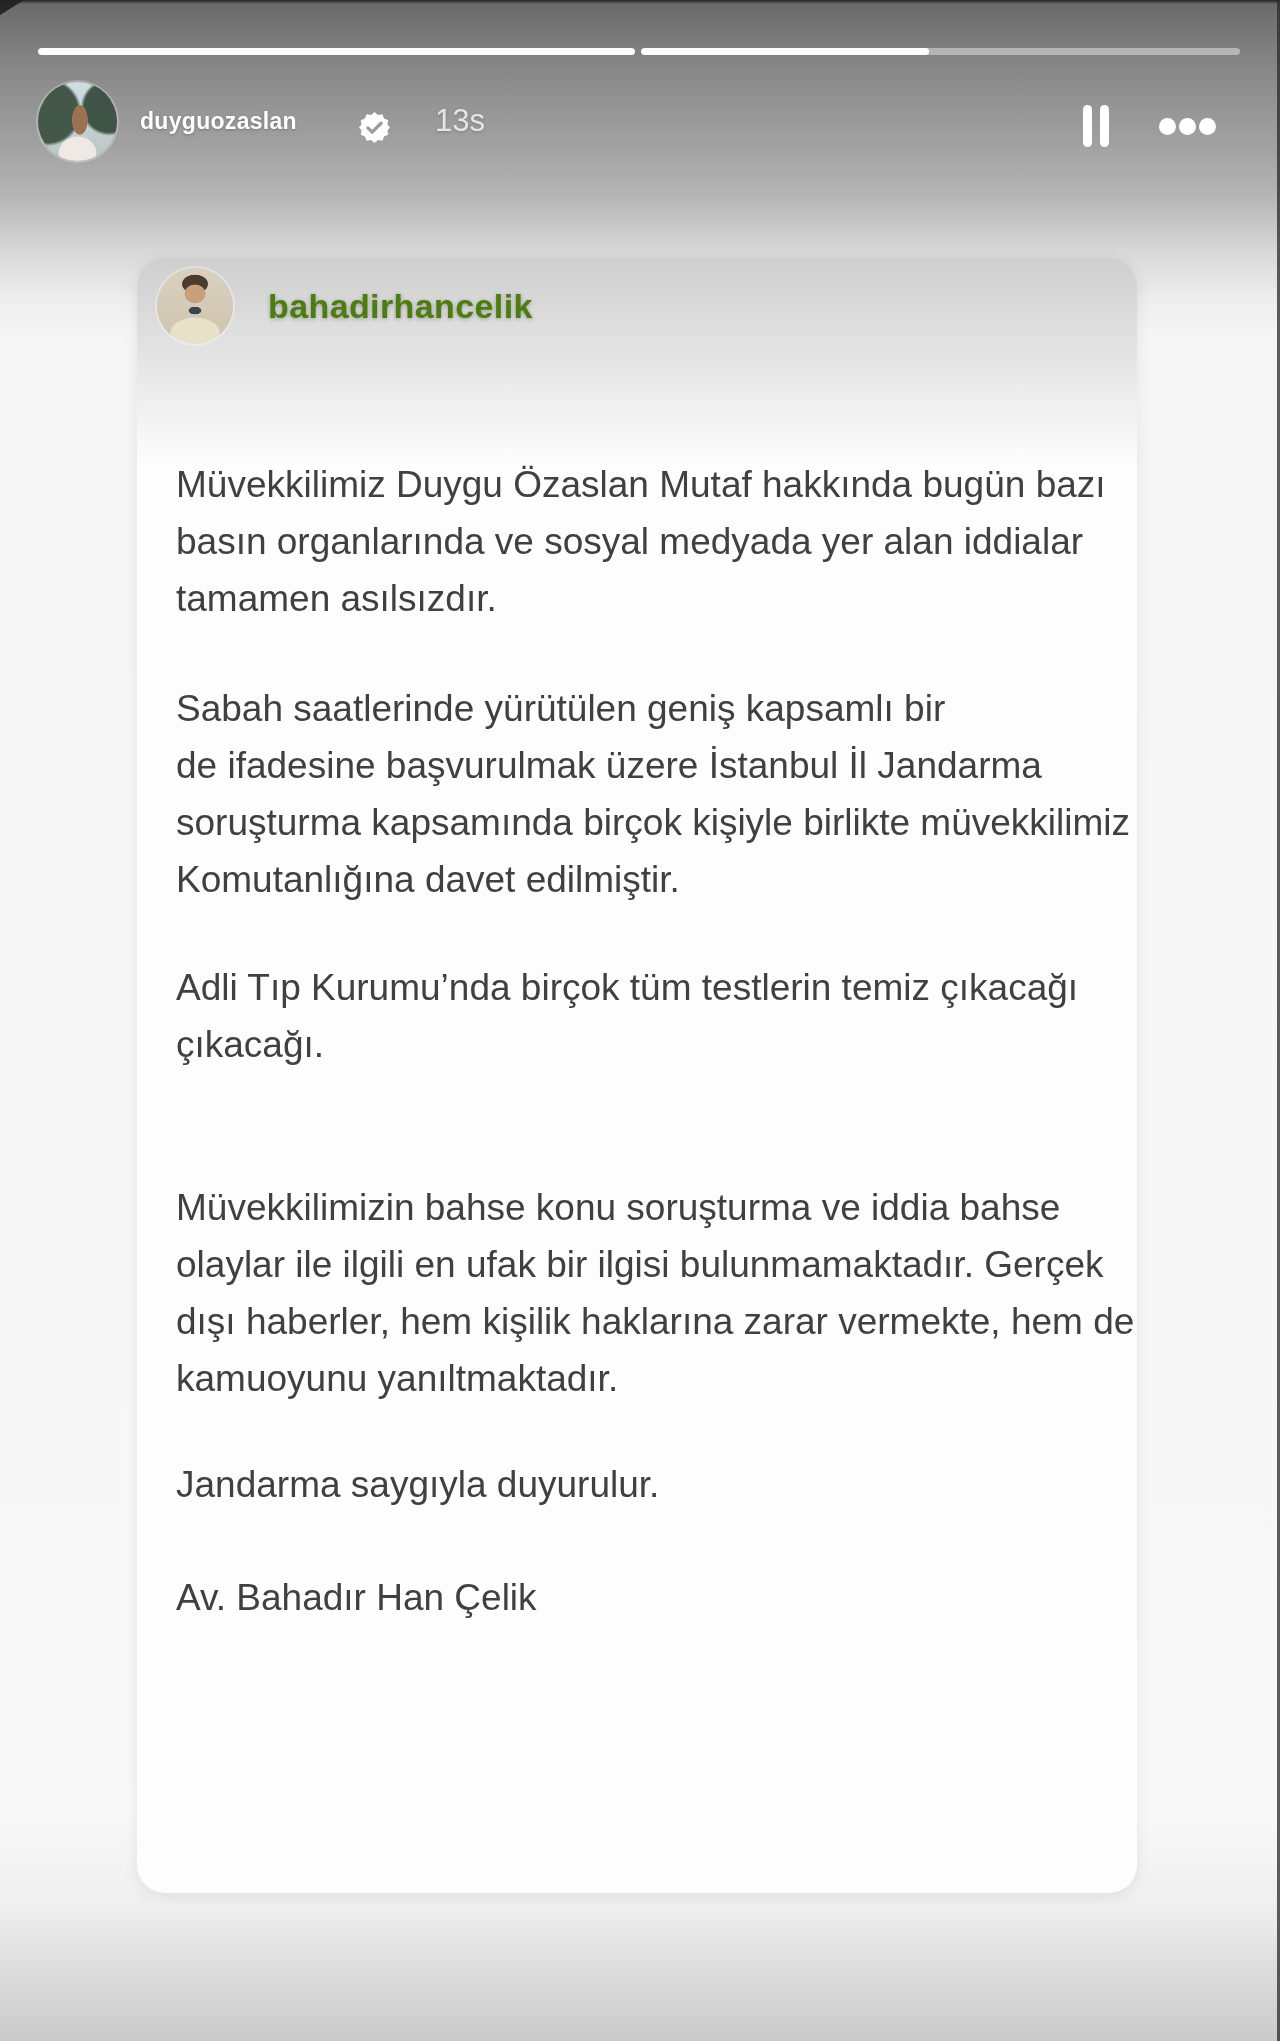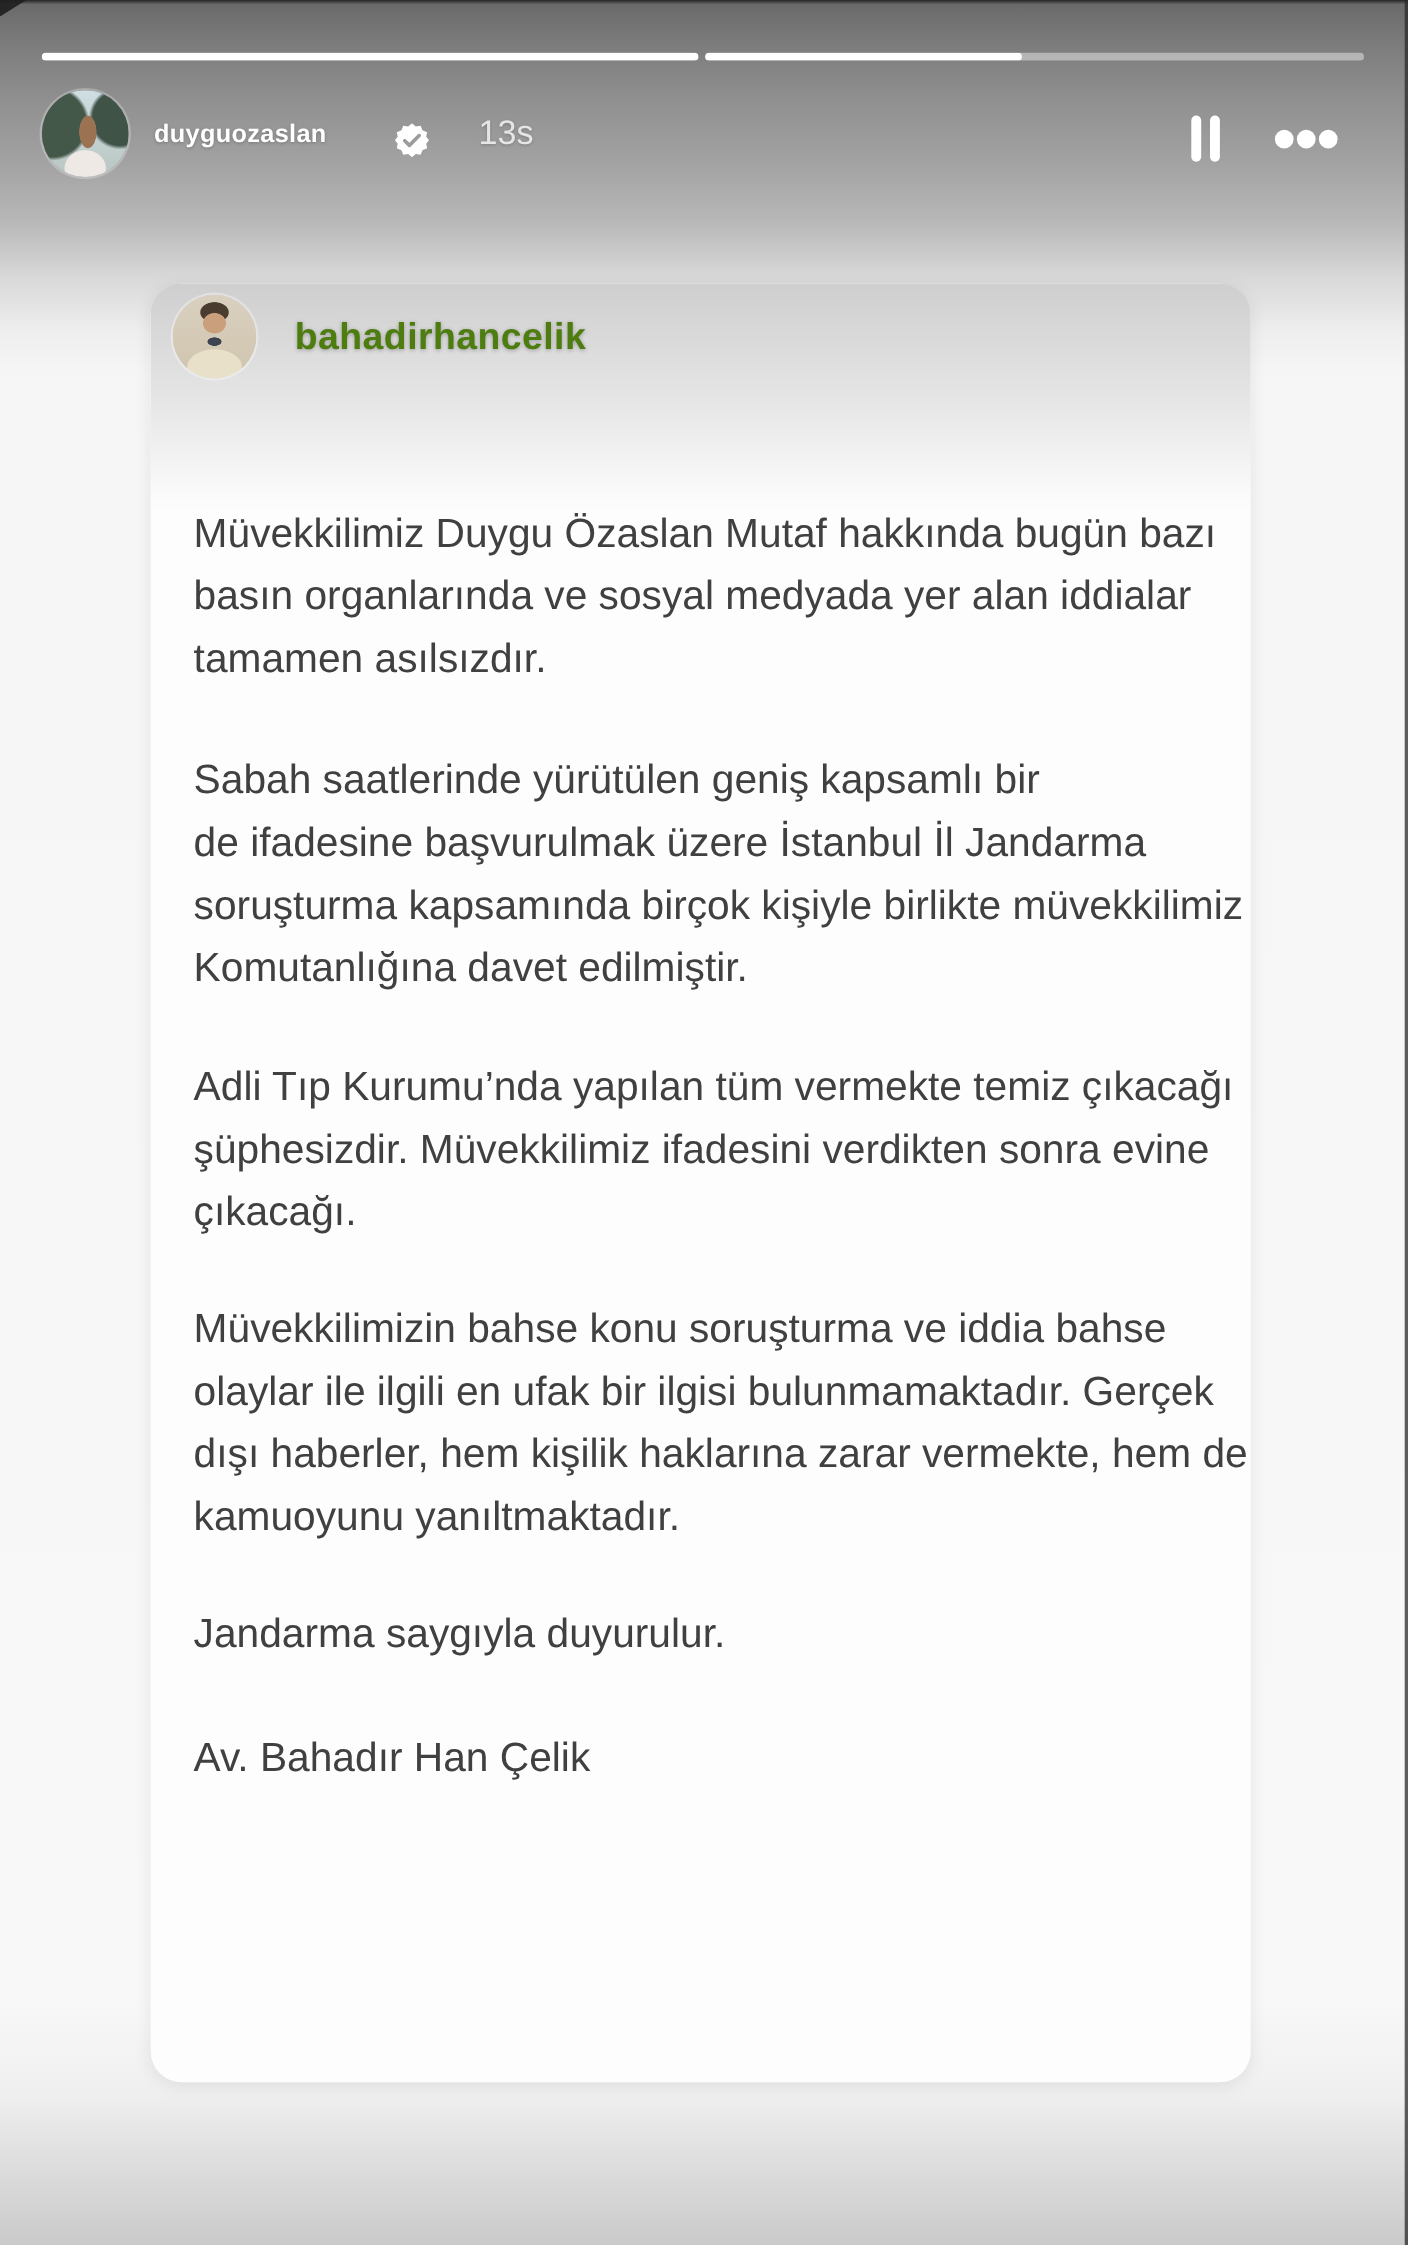--- a/index.html
+++ b/index.html
@@ -109,22 +109,21 @@
       <div class="tline">basın organlarında ve sosyal medyada yer alan iddialar</div>
       <div class="tline">tamamen asılsızdır.</div>
     </div>
   <div class="abs para p2">
       <div class="tline">Sabah saatlerinde yürütülen geniş kapsamlı bir</div>
       <div class="tline">de ifadesine başvurulmak üzere İstanbul İl Jandarma</div>
       <div class="tline">soruşturma kapsamında birçok kişiyle birlikte müvekkilimiz</div>
       <div class="tline">Komutanlığına davet edilmiştir.</div>
     </div>
   <div class="abs para p3">
-      <div class="tline">Adli Tıp Kurumu’nda yapılan tüm vermekte temiz çıkacağı</div>
-      <div class="tline">şüphesizdir. Müvekkilimiz ifadesini verdikten sonra evine</div>
+      <div class="tline">Adli Tıp Kurumu’nda birçok tüm testlerin temiz çıkacağı</div>
       <div class="tline">çıkacağı.</div>
     </div>
   <div class="abs para p4">
       <div class="tline">Müvekkilimizin bahse konu soruşturma ve iddia bahse</div>
       <div class="tline">olaylar ile ilgili en ufak bir ilgisi bulunmamaktadır. Gerçek</div>
       <div class="tline">dışı haberler, hem kişilik haklarına zarar vermekte, hem de</div>
       <div class="tline">kamuoyunu yanıltmaktadır.</div>
     </div>
   <div class="abs para p5">
       <div class="tline">Jandarma saygıyla duyurulur.</div>

